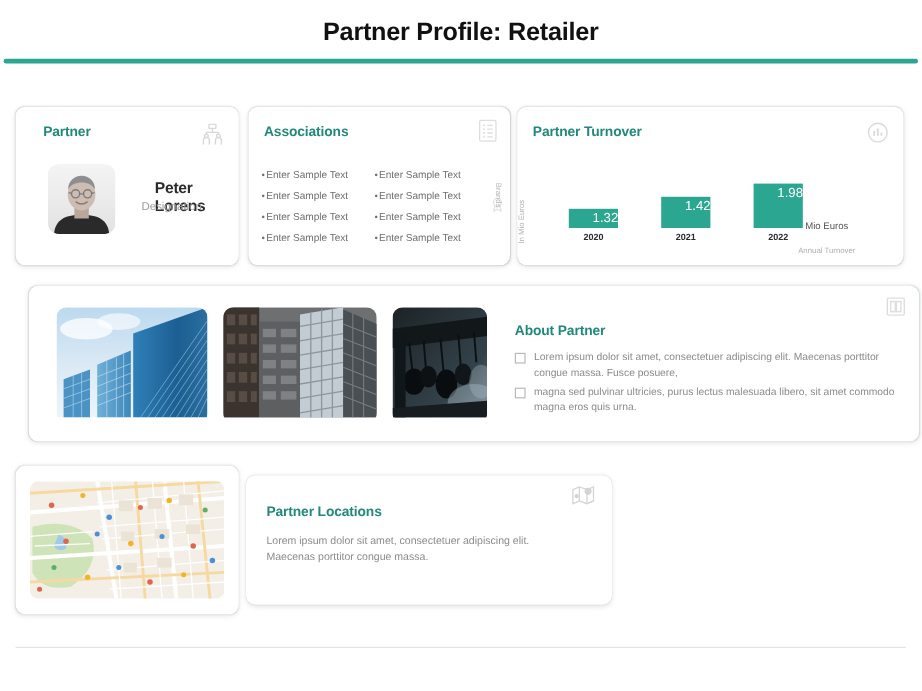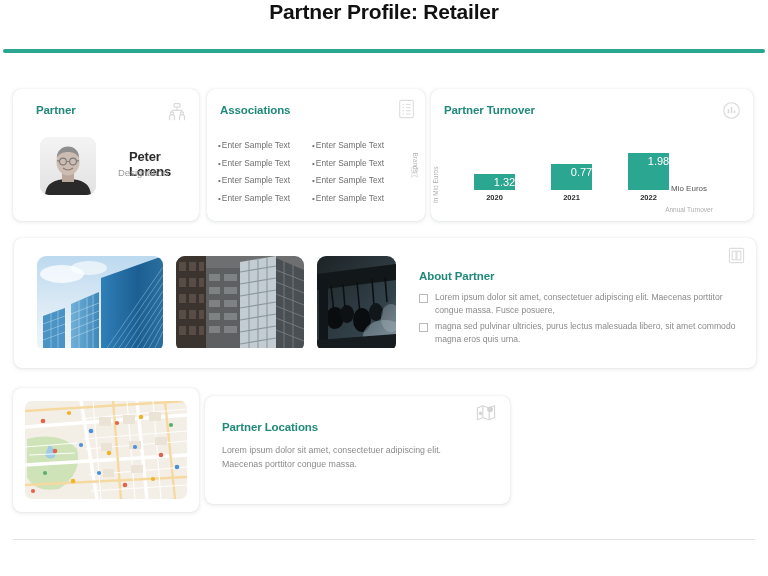--- a/index.html
+++ b/index.html
@@ -15,20 +15,21 @@
     position: relative;
   }
 
   
   .page-title {
     text-align: center;
     font-size: 21px;
     font-weight: bold;
     color: #111111;
     letter-spacing: -0.2px;
+    padding-top: 15px;
     margin: 0;
   }
   .title-rule {
     position: absolute;
     left: 3px;
     right: 3px;
     top: 49px;
     height: 4px;
     background: #2ba691;
     border-radius: 2px;
@@ -160,21 +161,21 @@
     right: 18px; bottom: 8px;
     text-align: center;
     width: 92px;
   }
   .kpi-value { font-size: 26px; font-weight: bold; color: #1f1f1f; line-height: 1; }
   .kpi-unit  { font-size: 8px; color: #545454; margin-top: 4px; }
   .kpi-caption { font-size: 6.5px; color: #aeaeae; margin-top: 13px; }
 
   
   #about-card {
-    left: 14px; top: 238px; width: 742px; height: 130px;
+    left: 24px; top: 238px; width: 742px; height: 130px;
   }
   .thumbs {
     position: absolute; left: 23px; top: 18px;
     display: flex; align-items: center; gap: 13px;
   }
   .thumb { border-radius: 9px; overflow: hidden; display: block; }
   .about-body {
     position: absolute;
     left: 405px; top: 32px; width: 320px;
   }
@@ -328,21 +329,21 @@
   </span>
 
   <div class="axis-label">In Mio Euros</div>
 
   <div class="bars">
     <div class="bar-group" style="left:15px;">
       <div class="bar" style="height:16px;">1.32</div>
       <div class="bar-year">2020</div>
     </div>
     <div class="bar-group" style="left:92px;">
-      <div class="bar" style="height:26px;">0.77</div>
+      <div class="bar" style="height:26px;">1.42</div>
       <div class="bar-year">2021</div>
     </div>
     <div class="bar-group" style="left:169px;">
       <div class="bar" style="height:37px;">1.98</div>
       <div class="bar-year">2022</div>
     </div>
   </div>
 
   <div class="kpi">
     <div class="kpi-unit">Mio Euros</div>

